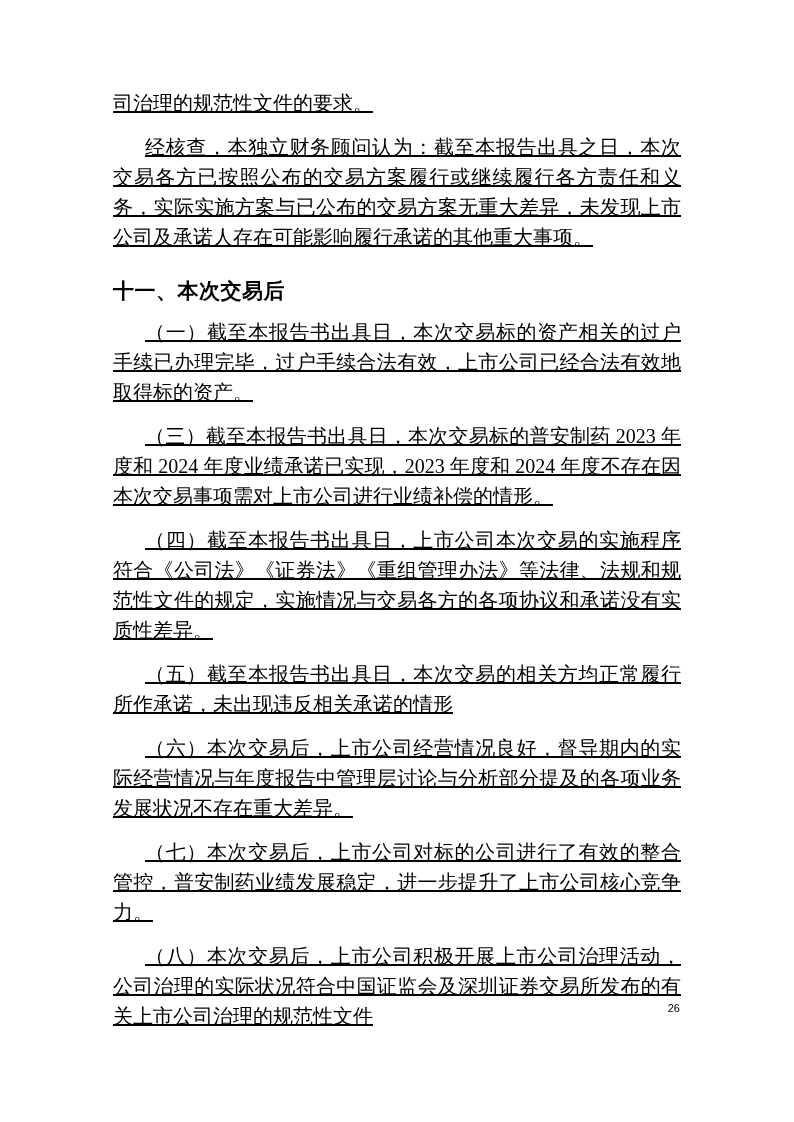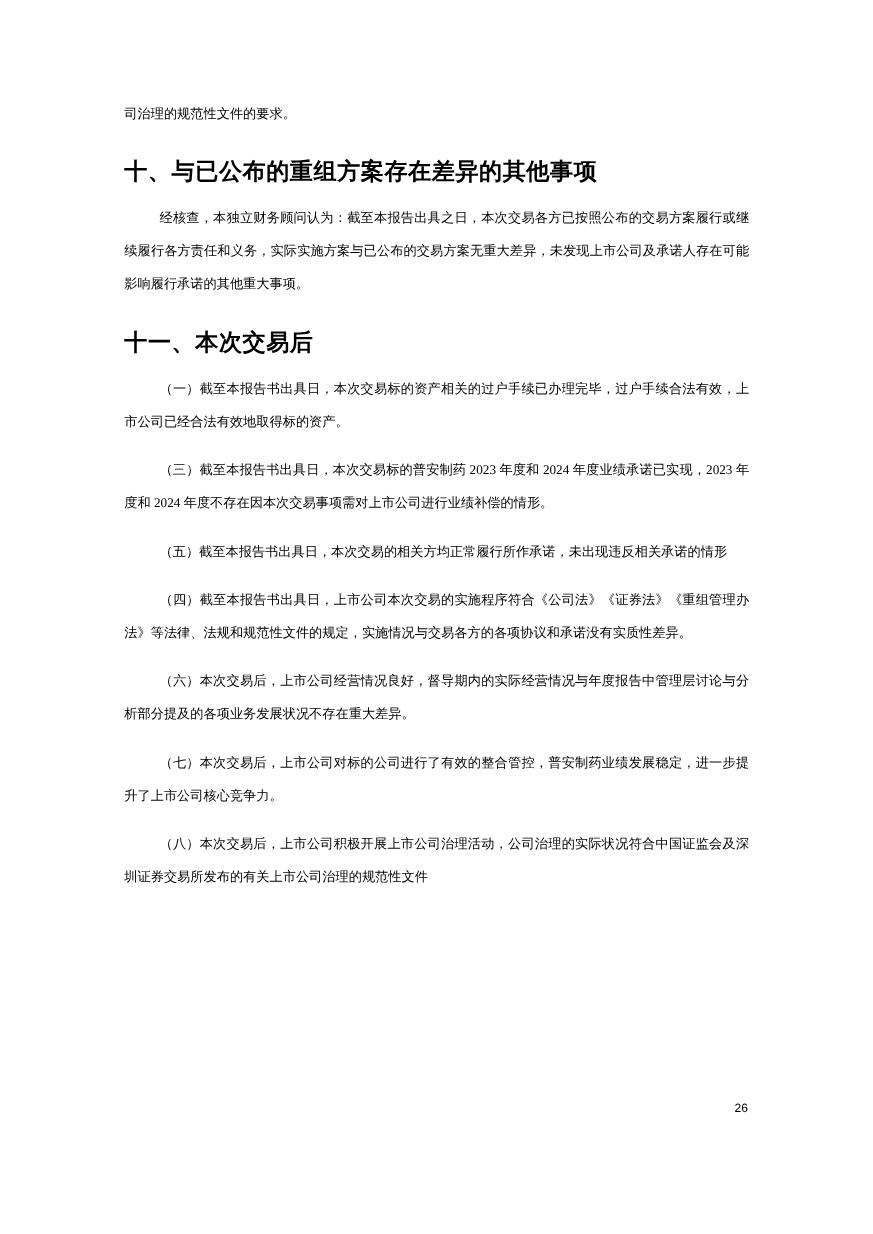--- a/index.html
+++ b/index.html
@@ -16,26 +16,27 @@
     font-family: "Liberation Serif", "DejaVu Serif", serif;
     color: #000000;
   }
   .content {
     position: absolute;
     left: 113px;
     top: 88px;
     width: 568px;
   }
   p.body {
-    font-size: 12px;
+    font-size: 20px;
     line-height: 30px;
     text-align: justify;
     text-indent: 32px;
     margin: 0 0 14px 0;
     word-break: break-all;
+    text-decoration: underline;
   }
   p.body.continuation {
     text-indent: 0;
   }
   h1.section-heading {
     font-family: "Liberation Sans", "DejaVu Sans", sans-serif;
     font-size: 21px;
     line-height: 32px;
     font-weight: bold;
     margin: 23px 0 10px 0;
@@ -51,30 +52,29 @@
   }
 </style>
 </head>
 <body>
 
 <div class="page">
   <div class="content">
 
     <p class="body continuation">司治理的规范性文件的要求。</p>
 
-    <h1 class="section-heading">十、与已公布的重组方案存在差异的其他事项</h1>
 
     <p class="body">经核查，本独立财务顾问认为：截至本报告出具之日，本次交易各方已按照公布的交易方案履行或继续履行各方责任和义务，实际实施方案与已公布的交易方案无重大差异，未发现上市公司及承诺人存在可能影响履行承诺的其他重大事项。</p>
 
     <h1 class="section-heading">十一、本次交易后</h1>
 
     <p class="body">（一）截至本报告书出具日，本次交易标的资产相关的过户手续已办理完毕，过户手续合法有效，上市公司已经合法有效地取得标的资产。</p>
     <p class="body">（三）截至本报告书出具日，本次交易标的普安制药 2023 年度和 2024 年度业绩承诺已实现，2023 年度和 2024 年度不存在因本次交易事项需对上市公司进行业绩补偿的情形。</p>
+    <p class="body">（四）截至本报告书出具日，上市公司本次交易的实施程序符合《公司法》《证券法》《重组管理办法》等法律、法规和规范性文件的规定，实施情况与交易各方的各项协议和承诺没有实质性差异。</p>
     <p class="body">（五）截至本报告书出具日，本次交易的相关方均正常履行所作承诺，未出现违反相关承诺的情形</p>
-    <p class="body">（四）截至本报告书出具日，上市公司本次交易的实施程序符合《公司法》《证券法》《重组管理办法》等法律、法规和规范性文件的规定，实施情况与交易各方的各项协议和承诺没有实质性差异。</p>
     <p class="body">（六）本次交易后，上市公司经营情况良好，督导期内的实际经营情况与年度报告中管理层讨论与分析部分提及的各项业务发展状况不存在重大差异。</p>
     <p class="body">（七）本次交易后，上市公司对标的公司进行了有效的整合管控，普安制药业绩发展稳定，进一步提升了上市公司核心竞争力。</p>
     <p class="body">（八）本次交易后，上市公司积极开展上市公司治理活动，公司治理的实际状况符合中国证监会及深圳证券交易所发布的有关上市公司治理的规范性文件</p>
 
   </div>
 
   <div class="page-number">26</div>
 </div>
 
 </body></html>

